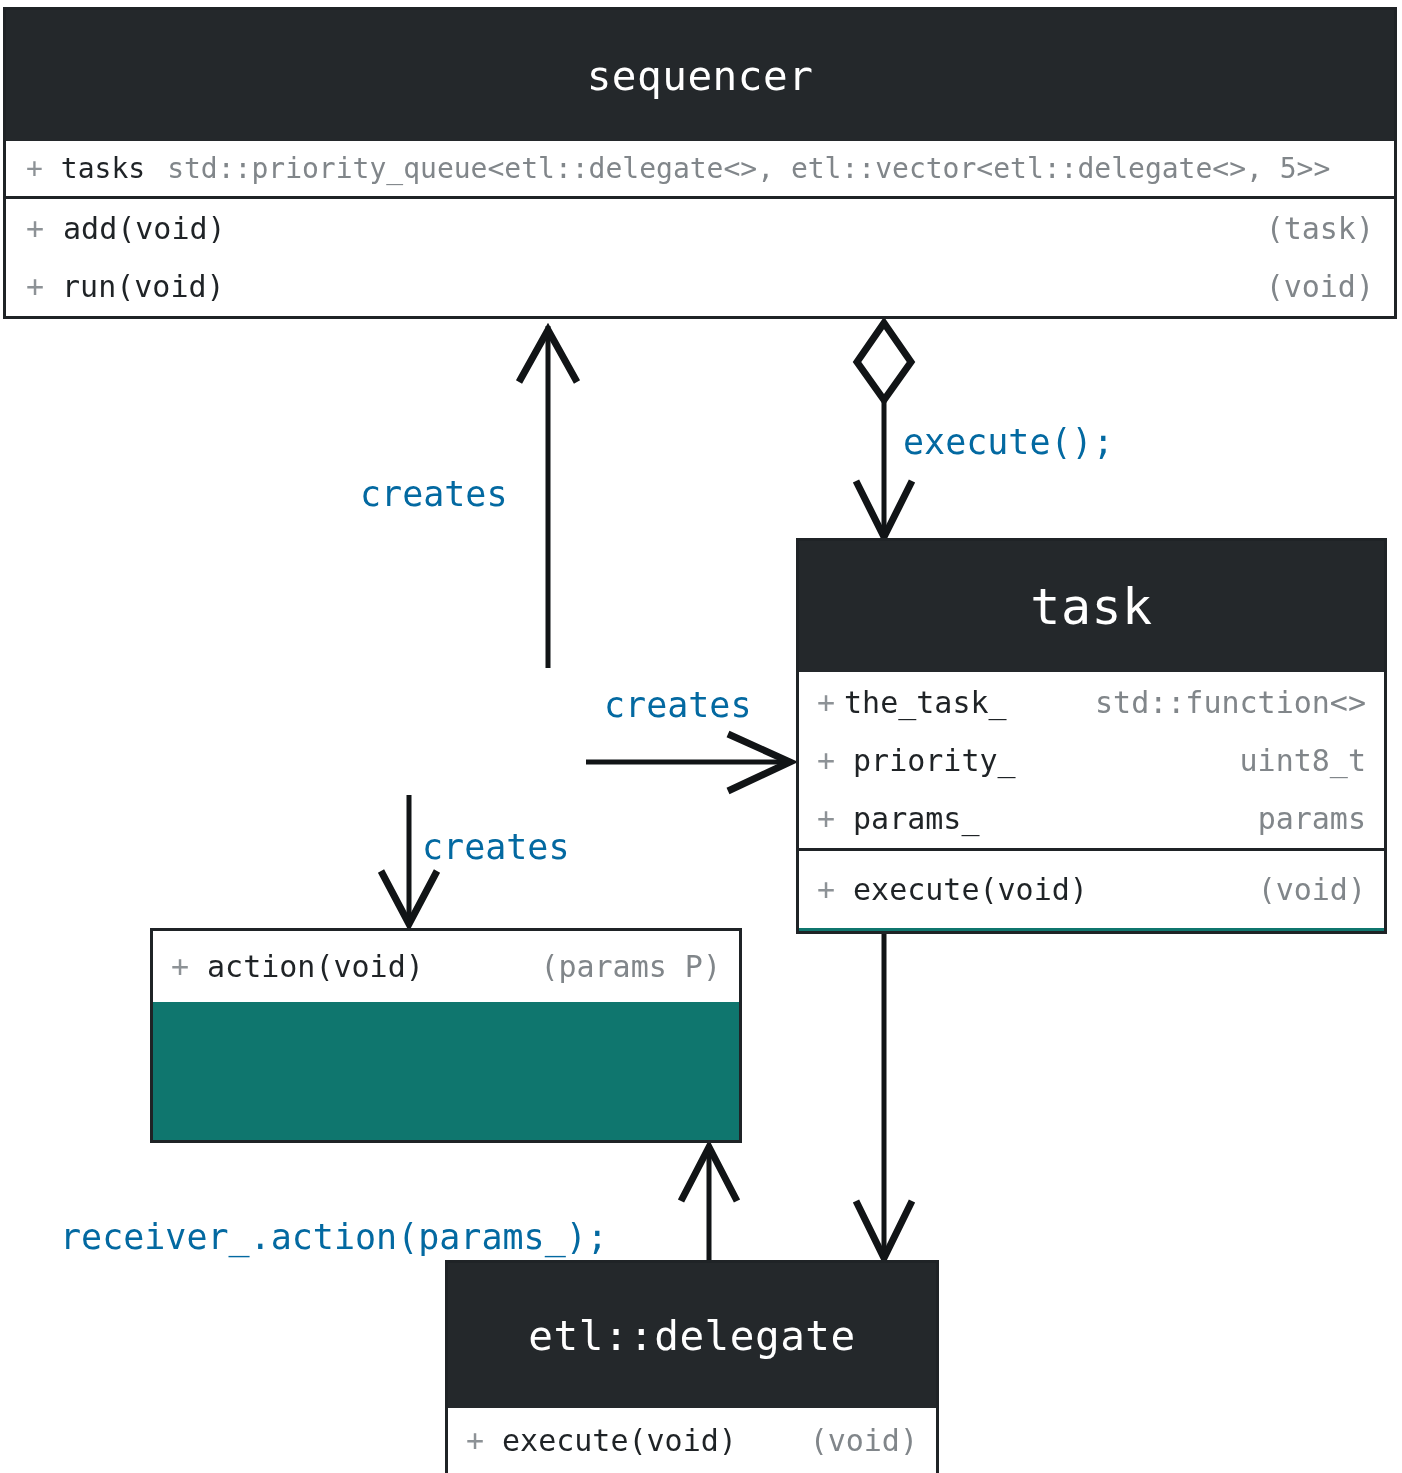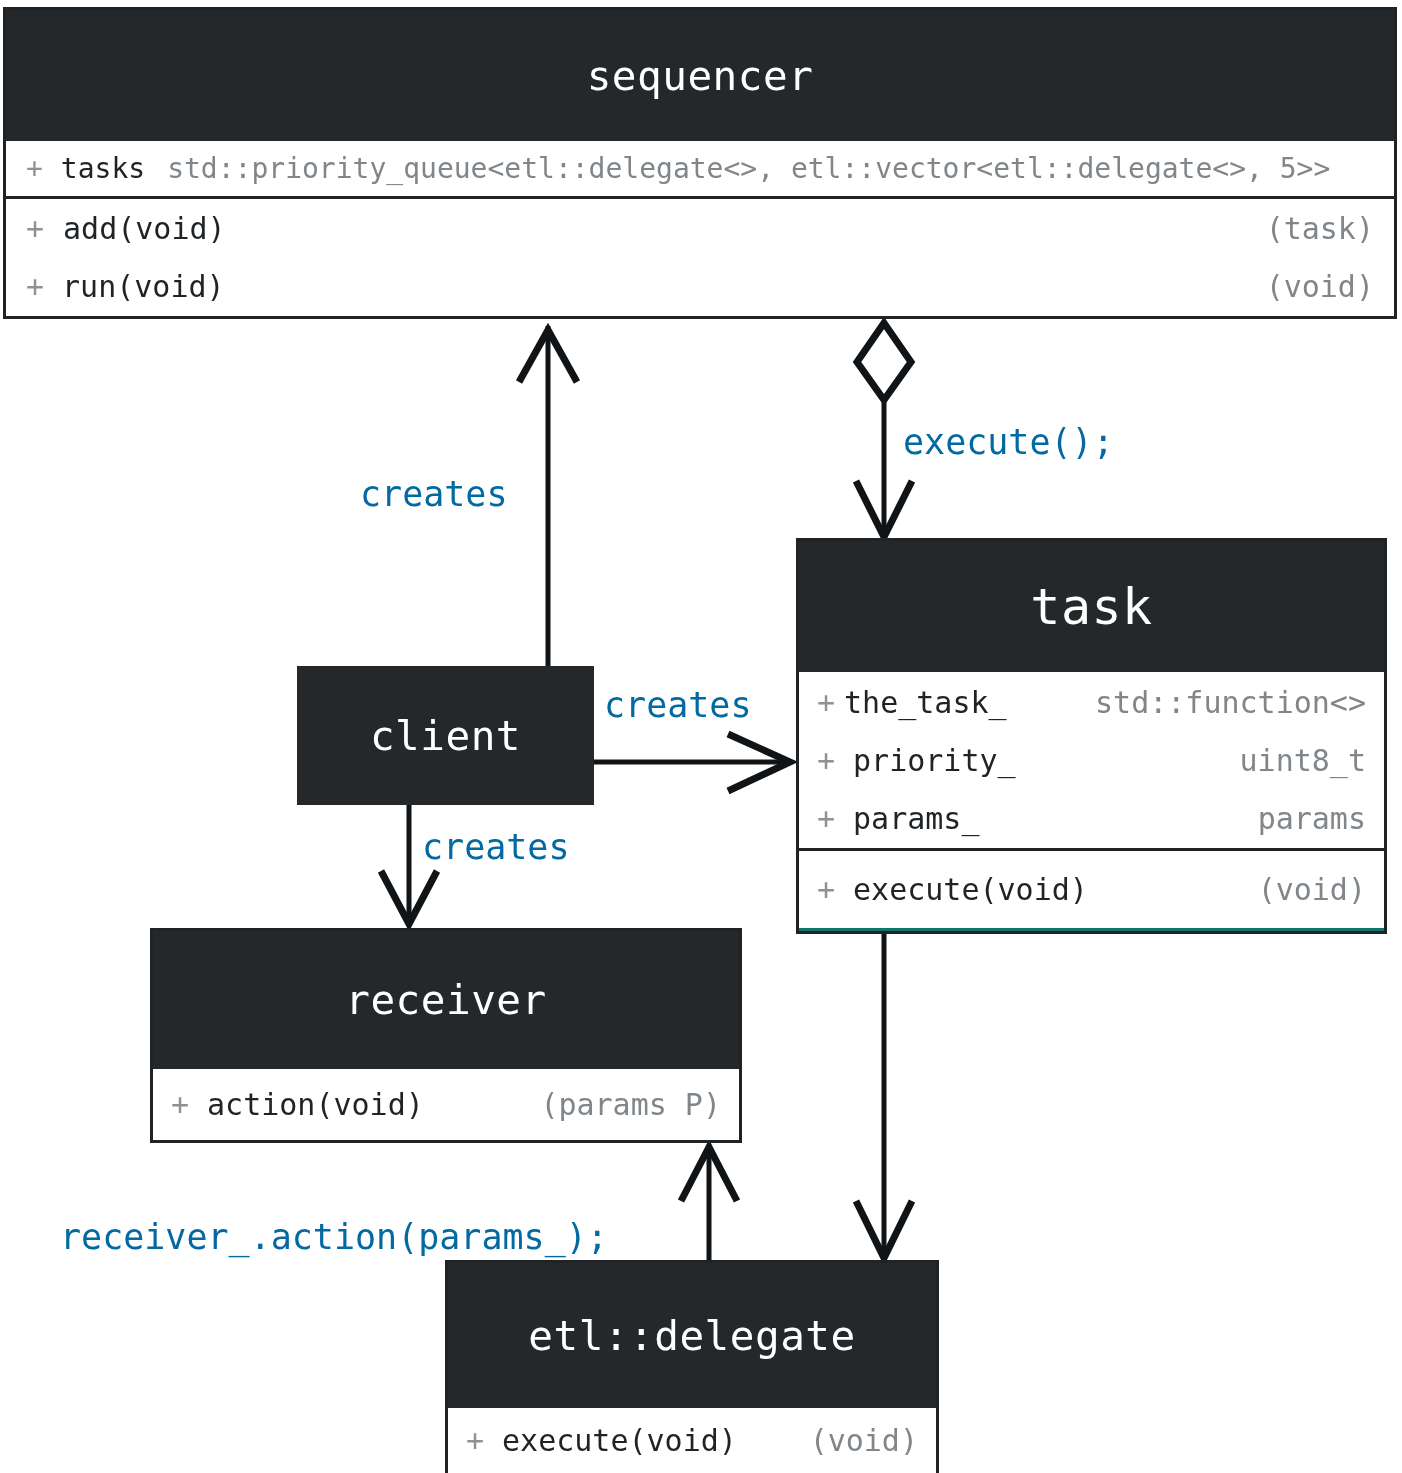--- a/index.html
+++ b/index.html
@@ -182,30 +182,22 @@
     </div>
     <div class="uml-section with-divider" style="height:80px;">
       <div class="uml-row" style="height:80px; padding:0 18px; font-size:30px;">
         <span class="vis">+</span>
         <span class="member-name" style="margin-left:18px;">execute(void)</span>
         <span class="member-type">(void)</span>
       </div>
     </div>
   </div>
 
-  <div class="uml-box" style="left:297px; top:666px; width:297px; height:139px; border:none;">
-    <div class="uml-header" style="height:139px; font-size:41px;">
-      <span>client</span>
-    </div>
-  </div>
 
   <div class="uml-box" style="left:150px; top:928px; width:592px; height:215px;">
-    <div class="uml-header" style="height:138px; font-size:41px;">
-      <span>receiver</span>
-    </div>
     <div class="uml-section" style="height:71px;">
       <div class="uml-row" style="height:71px; padding:0 18px; font-size:30px;">
         <span class="vis">+</span>
         <span class="member-name" style="margin-left:18px;">action(void)</span>
         <span class="member-type">(params P)</span>
       </div>
     </div>
   </div>
 
   <div class="uml-box" style="left:445px; top:1260px; width:494px; height:216px;">

